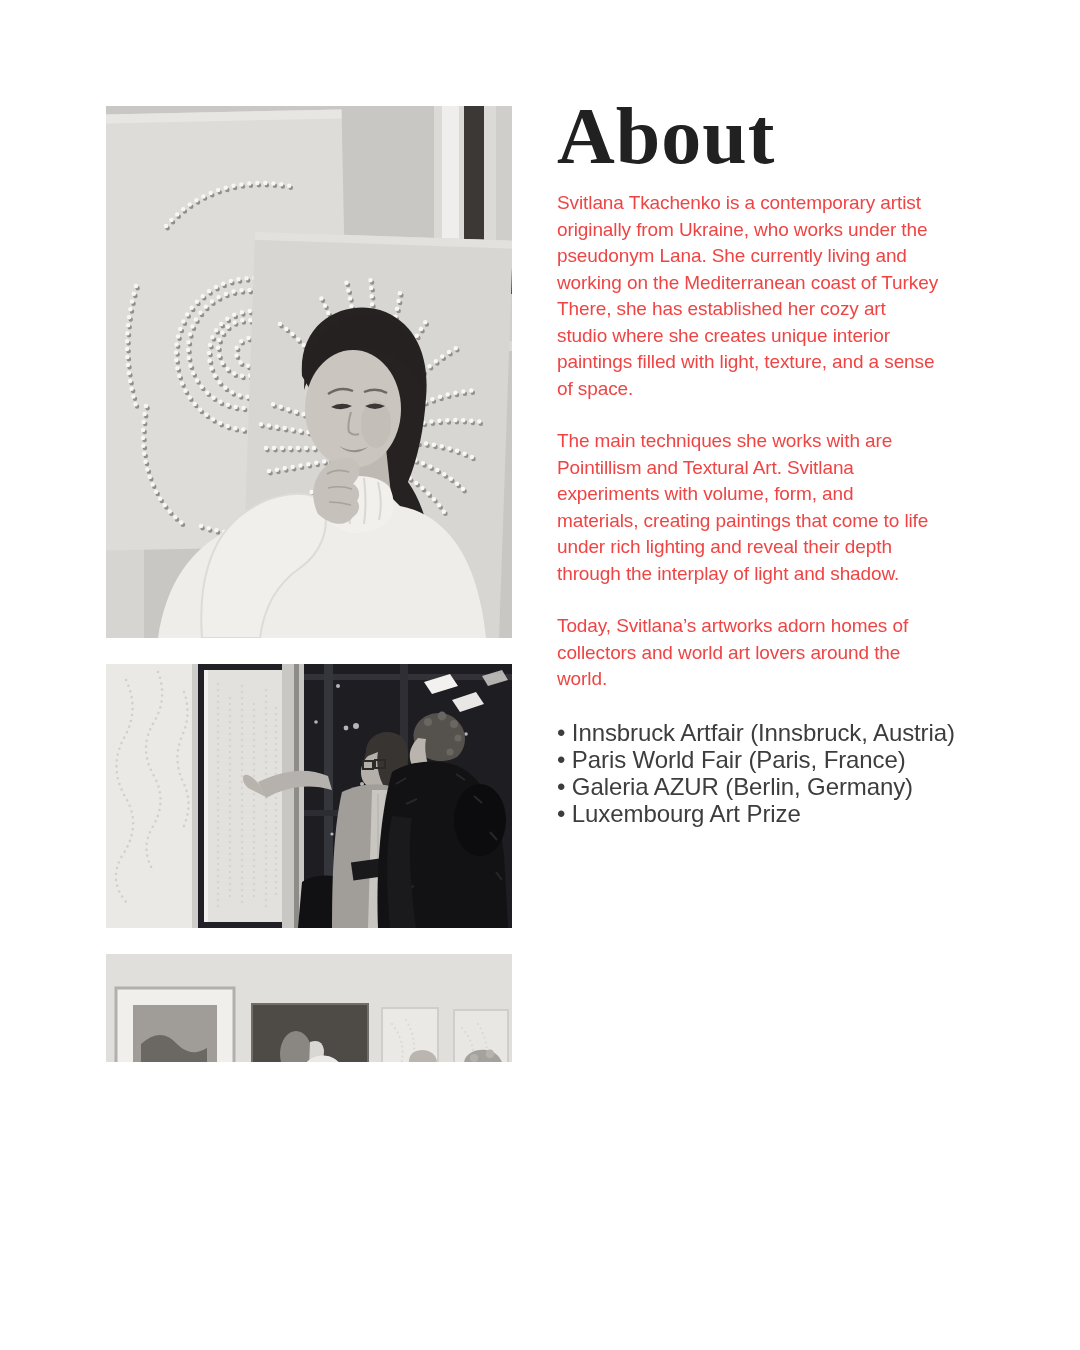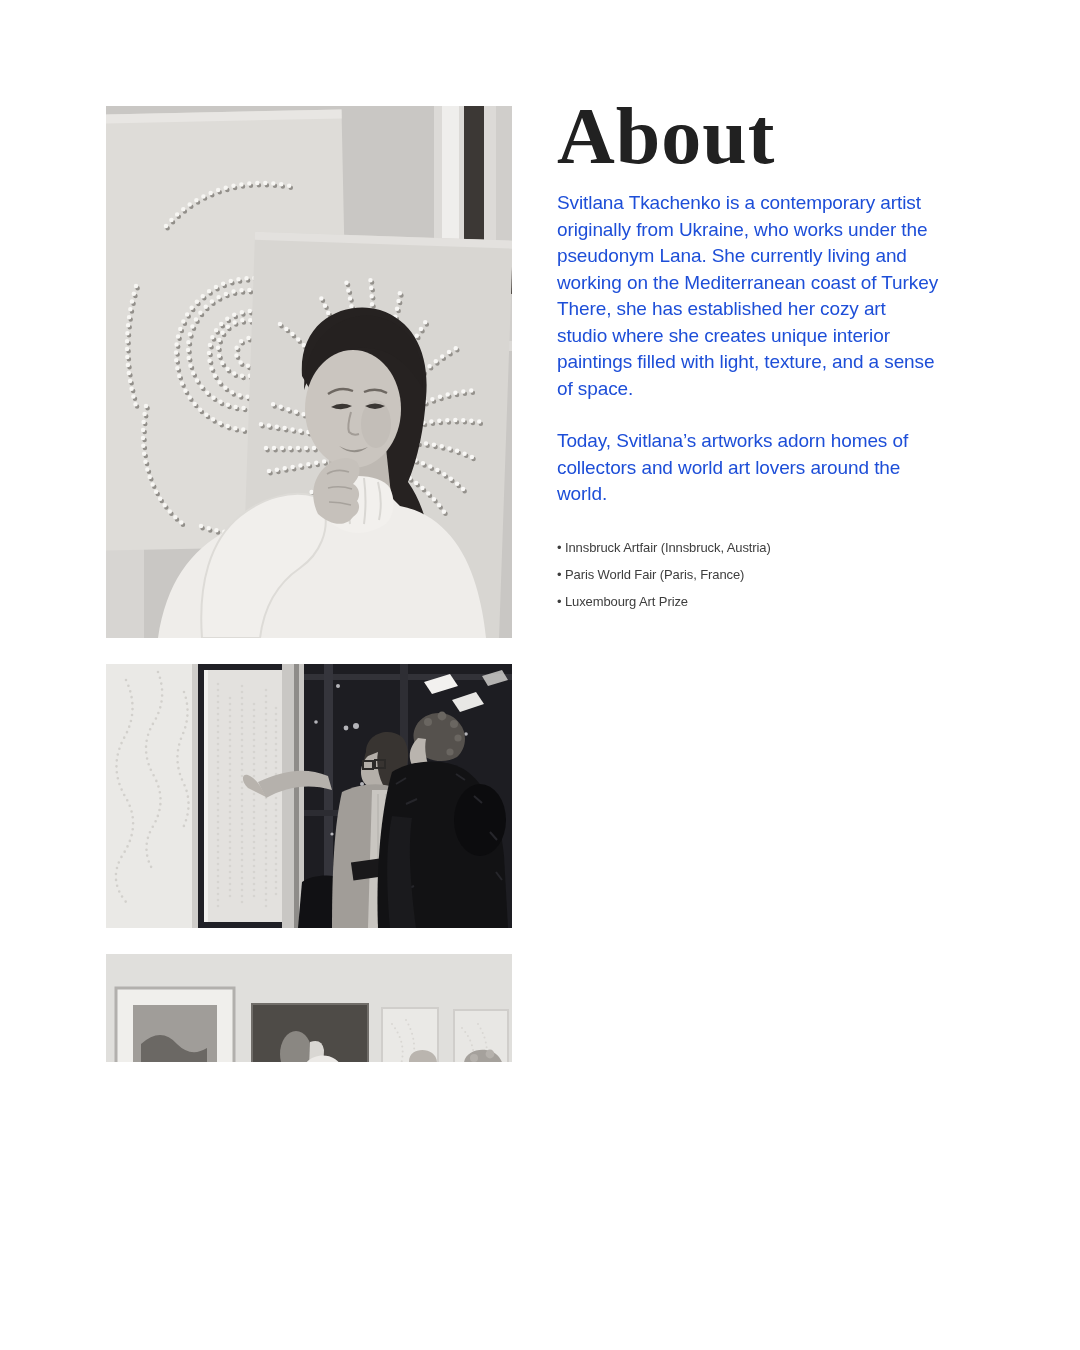--- a/index.html
+++ b/index.html
@@ -27,28 +27,28 @@
     font-weight:700;
     font-size:80px;
     line-height:1;
     letter-spacing:1px;
     color:#212121;
     margin:0 0 14px 0;
   }
   .para{
     font-size:19px;
     line-height:26.5px;
-    color:#1d4ed8;
+    color:#ef4444;
     margin:0 16px 26px 0;
     letter-spacing:-0.1px;
   }
   .exhibition-list{margin:0;padding:0;}
   .exhibition-item{
     list-style:none;
-    font-size:13px;
+    font-size:24px;
     line-height:27px;
     color:#3d3d3d;
     letter-spacing:-0.1px;
   }
   
   .dots{fill:none;stroke-linecap:round;stroke-dasharray:0 8;stroke-width:4.5;}
   .dots-sm{fill:none;stroke-linecap:round;stroke-dasharray:0 6;stroke-width:2.6;}
   .dots-xs{fill:none;stroke-linecap:round;stroke-dasharray:0 5;stroke-width:2;}
 </style>
 </head>
@@ -350,22 +350,24 @@
         </g>
       </svg>
     </figure>
 
   </div>
 
   <div class="text-column">
     <h1 class="title">About</h1>
 
     <p class="para">Svitlana Tkachenko is a contemporary artist originally from Ukraine, who works under the pseudonym Lana. She currently living and working on the Mediterranean coast of Turkey There, she has established her cozy art studio where she creates unique interior paintings filled with light, texture, and a sense of space.</p>
+    <p class="para">The main techniques she works with are Pointillism and Textural Art. Svitlana experiments with volume, form, and materials, creating paintings that come to life under rich lighting and reveal their depth through the interplay of light and shadow.</p>
     <p class="para">Today, Svitlana’s artworks adorn homes of collectors and world art lovers around the world.</p>
 
     <ul class="exhibition-list">
       <li class="exhibition-item">• Innsbruck Artfair (Innsbruck, Austria)</li>
       <li class="exhibition-item">• Paris World Fair (Paris, France)</li>
+      <li class="exhibition-item">• Galeria AZUR (Berlin, Germany)</li>
       <li class="exhibition-item">• Luxembourg Art Prize</li>
     </ul>
   </div>
 
 </div>
 
 </body></html>

